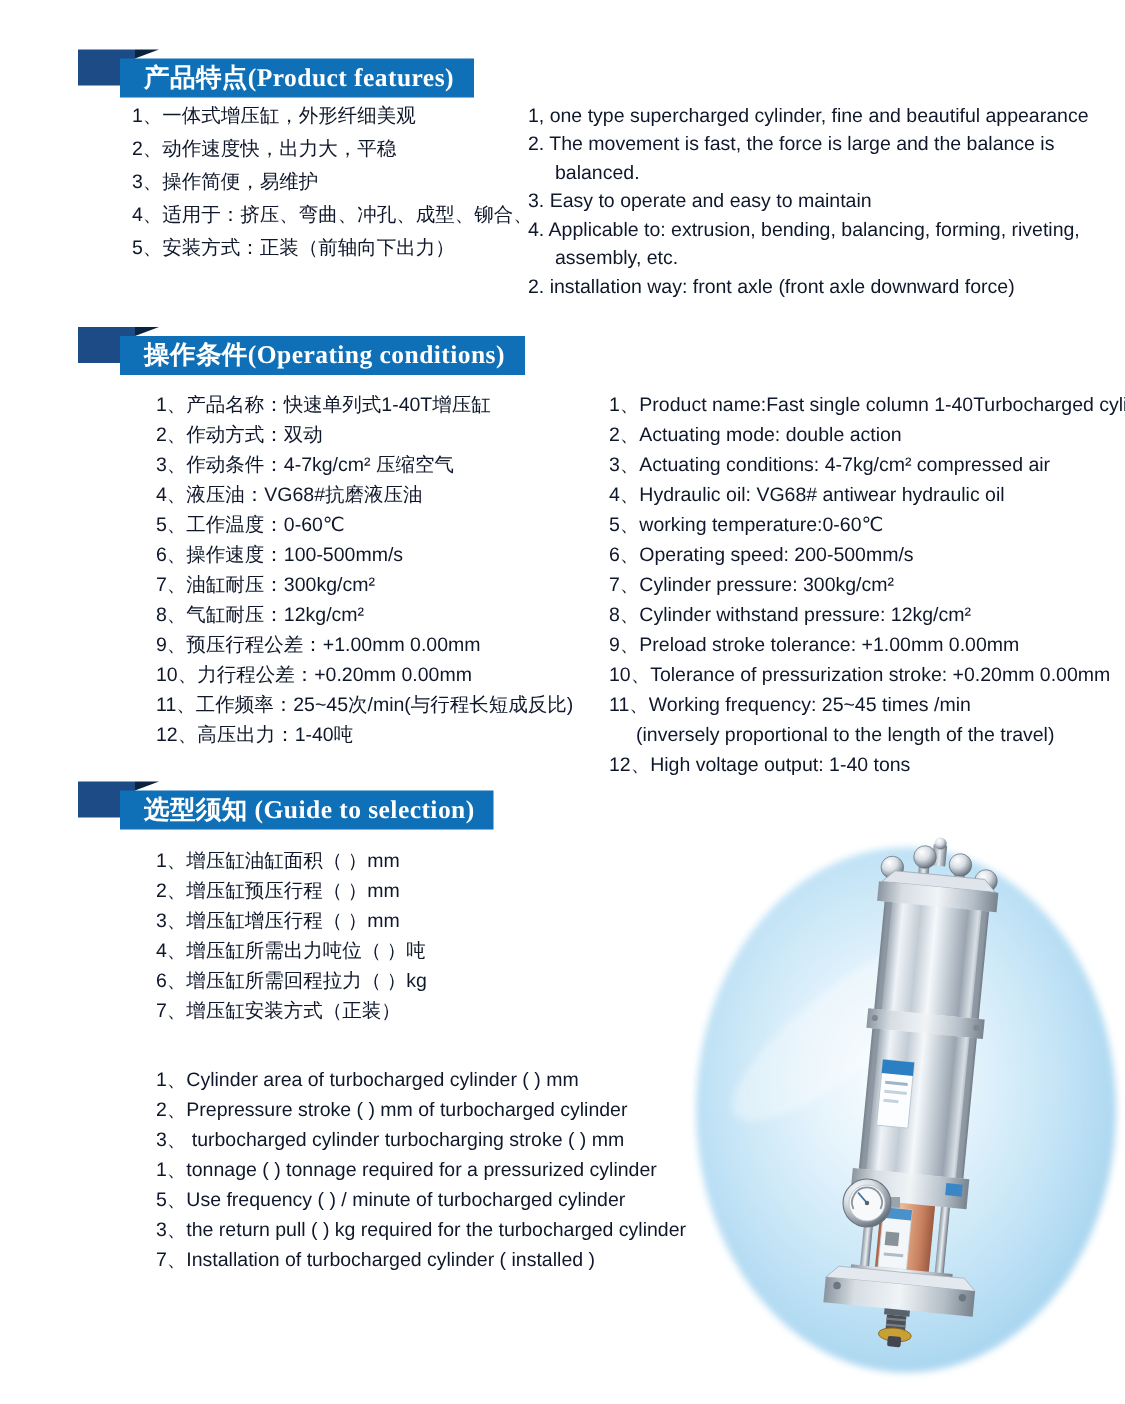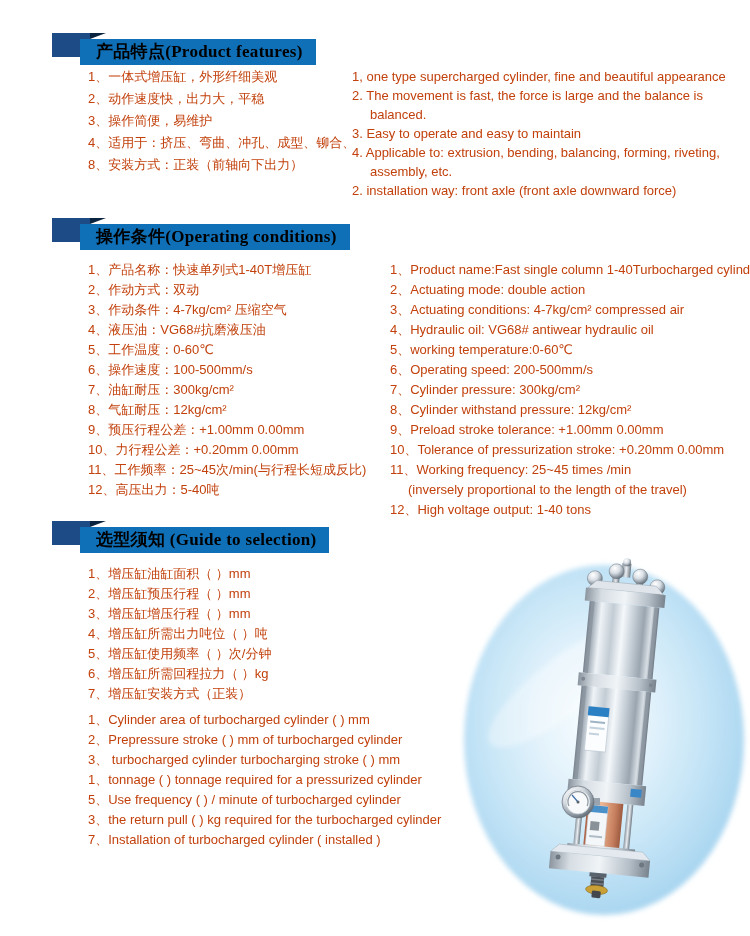--- a/index.html
+++ b/index.html
@@ -15,55 +15,55 @@
   .hdr-tab {
     position:absolute; left:0; top:0; width:38px; height:24px;
     background:#1d4b85;
   }
   .hdr-fold {
     position:absolute; left:38px; top:0; width:0; height:0;
     border-top:6px solid #0a2440; border-right:16px solid transparent;
   }
   .hdr-banner {
     position:absolute; left:28px; top:6px; height:26px; line-height:26px;
-    background:#0f70b7; color:#000000; white-space:nowrap;
+    background:#0f70b7; color:#ffffff; white-space:nowrap;
     font-family:"Liberation Serif","DejaVu Serif",serif;
     font-weight:bold; font-size:17px; letter-spacing:0.3px;
     padding:0 13px 0 16px;
   }
 
   
-  .list { position:absolute; color:#c2410c; }
+  .list { position:absolute; color:#0f172a; }
   .list .row { white-space:nowrap; }
   .cn { font-size:13px; }
   .en { font-size:13px; }
   .lh22 .row { line-height:22px; }
   .lh19 .row { line-height:19px; }
-  .lh20 .row { line-height:20px; }
+  .lh20 .row { line-height:20px;margin-left:16px; }
   .row.indent { padding-left:18px; }
 
   
   #product-photo { position:absolute; left:460px; top:550px; width:290px; height:386px; }
 </style>
 </head>
 <body>
 
 <div class="hdr" style="top:33px">
   <span class="hdr-tab"></span>
   <span class="hdr-fold"></span>
   <span class="hdr-banner">产品特点(Product features)</span>
 </div>
 
 <div class="list cn lh22" style="left:88px; top:66px">
 
 <div class="row">1、一体式增压缸，外形纤细美观</div>
     <div class="row">2、动作速度快，出力大，平稳</div>
     <div class="row">3、操作简便，易维护</div>
     <div class="row">4、适用于：挤压、弯曲、冲孔、成型、铆合、</div>
-    <div class="row">8、安装方式：正装（前轴向下出力）</div>
+    <div class="row">5、安装方式：正装（前轴向下出力）</div>
   </div>
 
 <div class="list en lh19" style="left:352px; top:67px">
 
 <div class="row">1, one type supercharged cylinder, fine and beautiful appearance</div>
     <div class="row">2. The movement is fast, the force is large and the balance is</div>
     <div class="row indent">balanced.</div>
     <div class="row">3. Easy to operate and easy to maintain</div>
     <div class="row">4. Applicable to: extrusion, bending, balancing, forming, riveting,</div>
     <div class="row indent">assembly, etc.</div>
@@ -82,21 +82,21 @@
     <div class="row">2、作动方式：双动</div>
     <div class="row">3、作动条件：4-7kg/cm² 压缩空气</div>
     <div class="row">4、液压油：VG68#抗磨液压油</div>
     <div class="row">5、工作温度：0-60℃</div>
     <div class="row">6、操作速度：100-500mm/s</div>
     <div class="row">7、油缸耐压：300kg/cm²</div>
     <div class="row">8、气缸耐压：12kg/cm²</div>
     <div class="row">9、预压行程公差：+1.00mm 0.00mm</div>
     <div class="row">10、力行程公差：+0.20mm 0.00mm</div>
     <div class="row">11、工作频率：25~45次/min(与行程长短成反比)</div>
-    <div class="row">12、高压出力：5-40吨</div>
+    <div class="row">12、高压出力：1-40吨</div>
   </div>
 
 <div class="list en lh20" style="left:390px; top:260px">
 
 <div class="row">1、Product name:Fast single column 1-40Turbocharged cylinder</div>
     <div class="row">2、Actuating mode: double action</div>
     <div class="row">3、Actuating conditions: 4-7kg/cm² compressed air</div>
     <div class="row">4、Hydraulic oil: VG68# antiwear hydraulic oil</div>
     <div class="row">5、working temperature:0-60℃</div>
     <div class="row">6、Operating speed: 200-500mm/s</div>
@@ -114,21 +114,20 @@
   <span class="hdr-fold"></span>
   <span class="hdr-banner">选型须知 (Guide to selection)</span>
 </div>
 
 <div class="list cn lh20" style="left:88px; top:564px">
 
 <div class="row">1、增压缸油缸面积（ ）mm</div>
     <div class="row">2、增压缸预压行程（ ）mm</div>
     <div class="row">3、增压缸增压行程（ ）mm</div>
     <div class="row">4、增压缸所需出力吨位（ ）吨</div>
-    <div class="row">5、增压缸使用频率（ ）次/分钟</div>
     <div class="row">6、增压缸所需回程拉力（ ）kg</div>
     <div class="row">7、增压缸安装方式（正装）</div>
   </div>
 
 <div class="list en lh20" style="left:88px; top:710px">
 
 <div class="row">1、Cylinder area of turbocharged cylinder ( ) mm</div>
     <div class="row">2、Prepressure stroke ( ) mm of turbocharged cylinder</div>
     <div class="row">3、 turbocharged cylinder turbocharging stroke ( ) mm</div>
     <div class="row">1、tonnage ( ) tonnage required for a pressurized cylinder</div>

